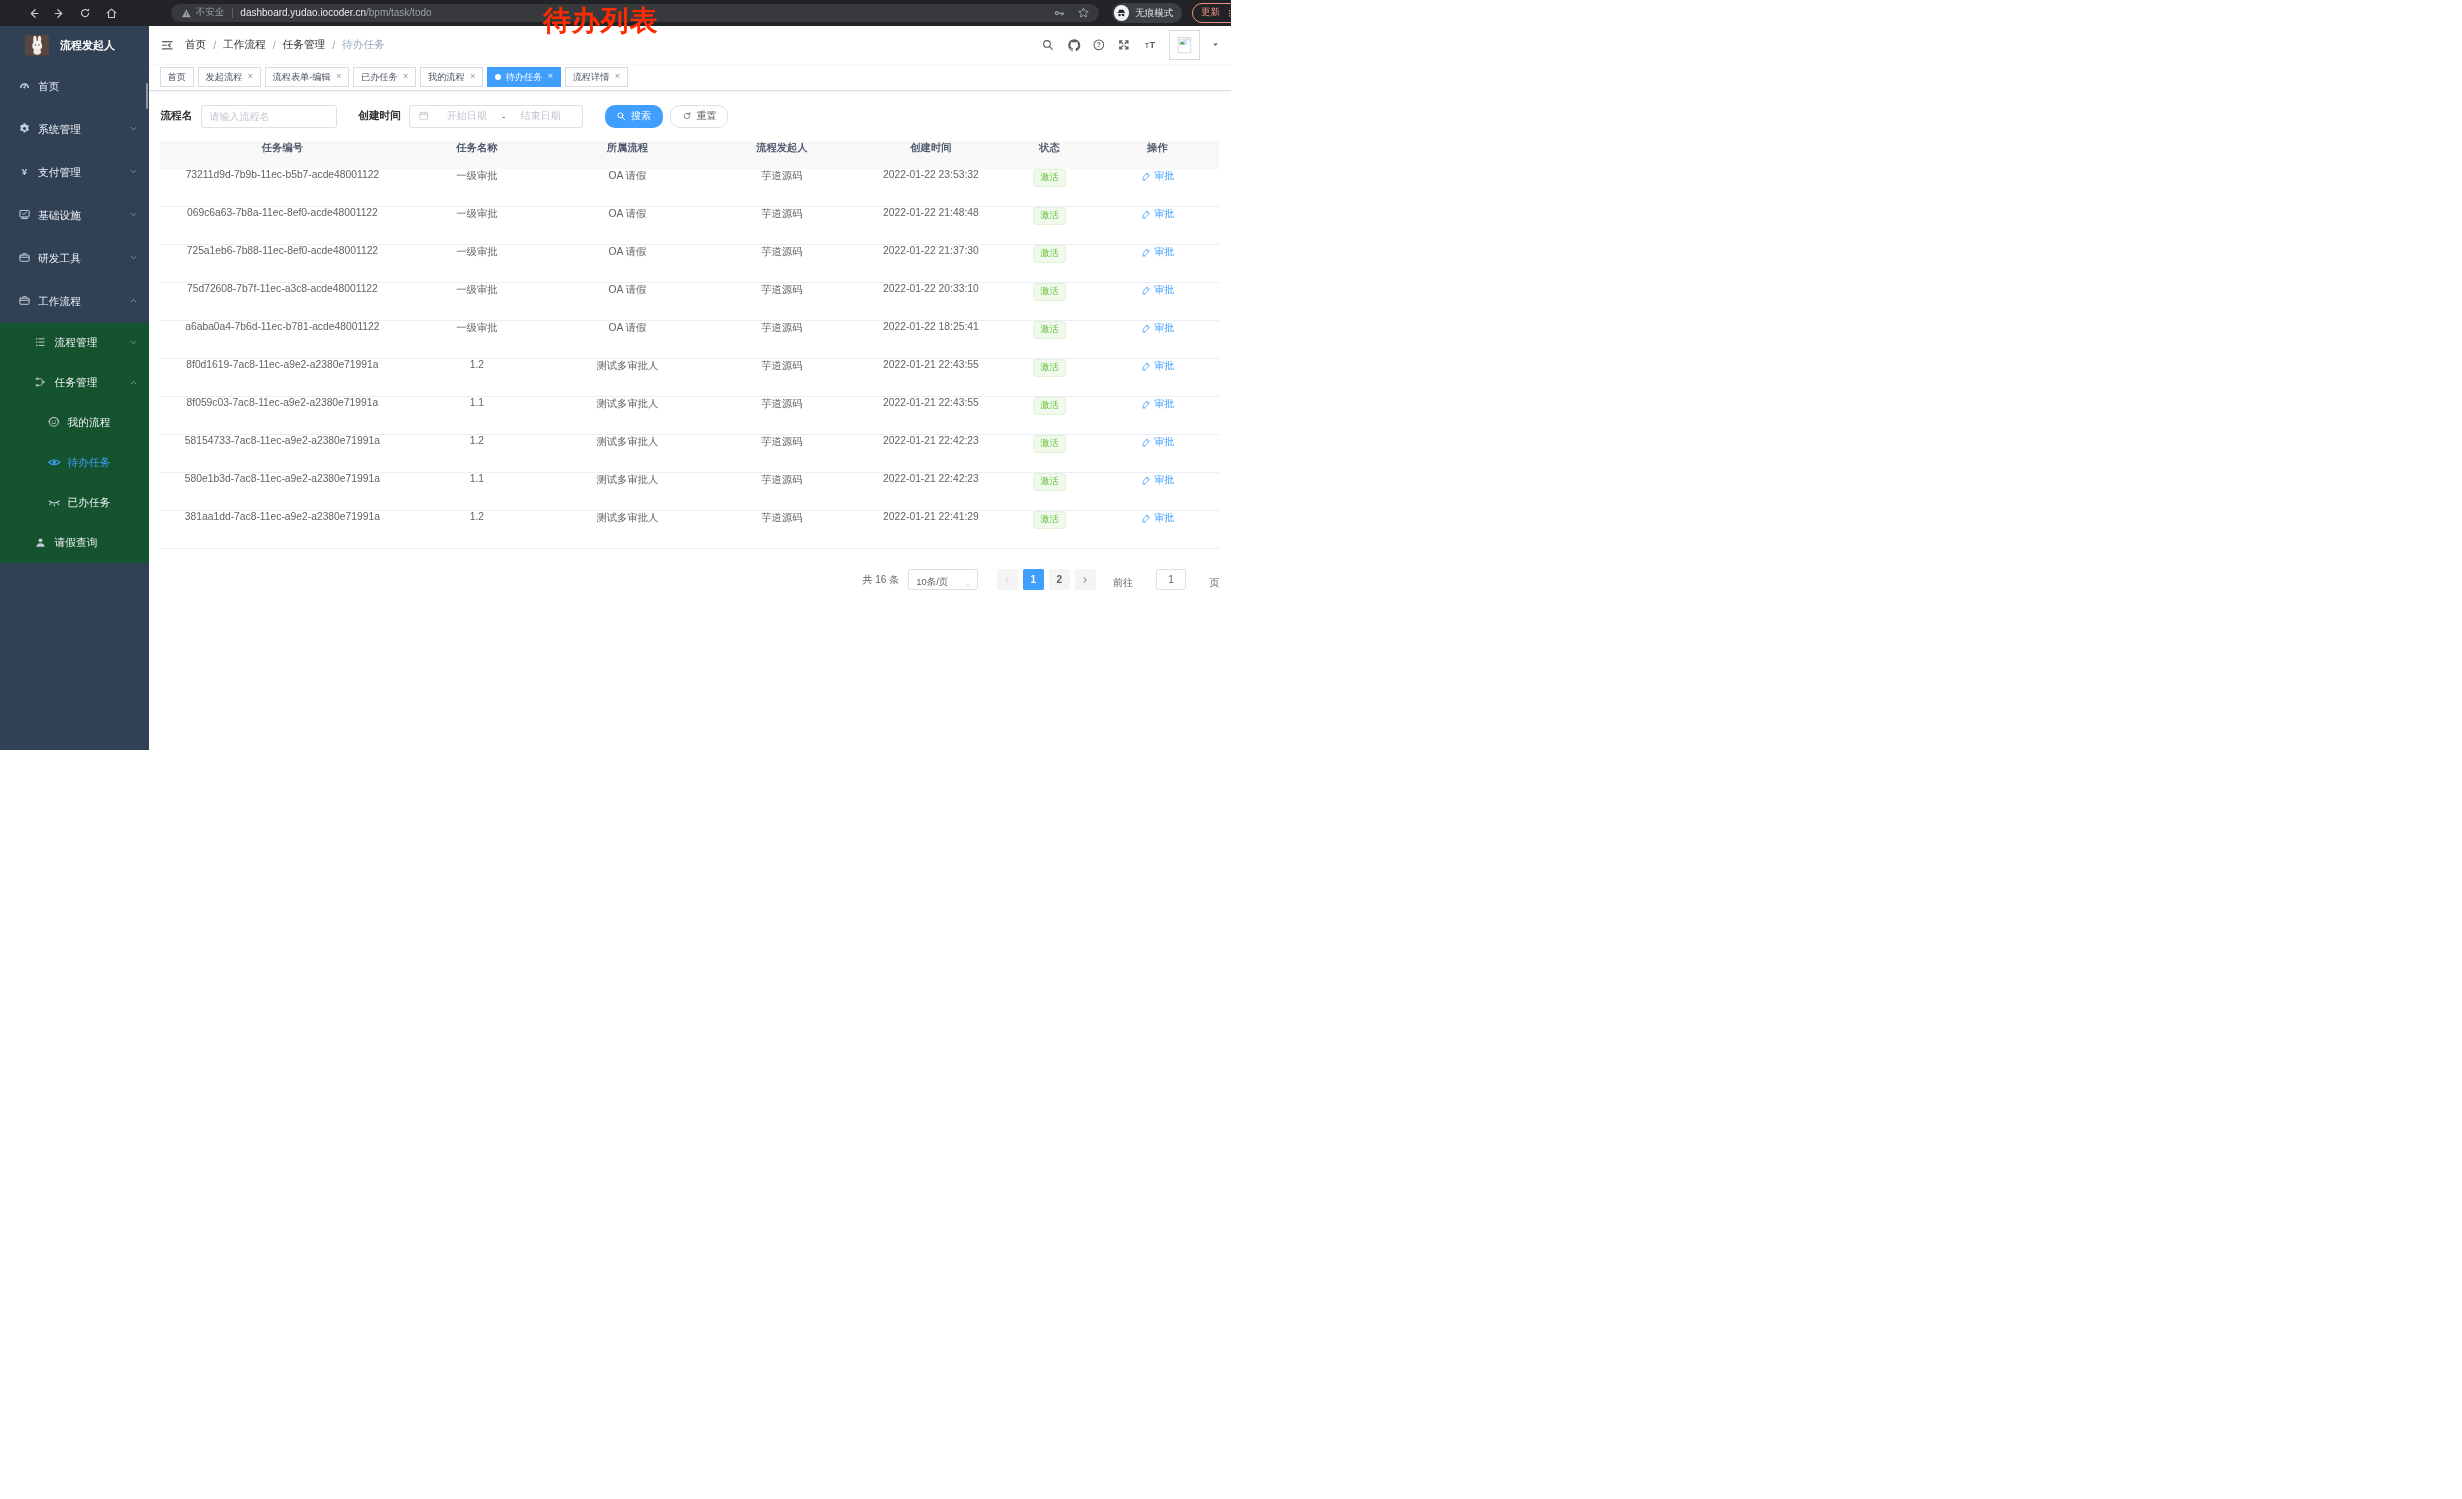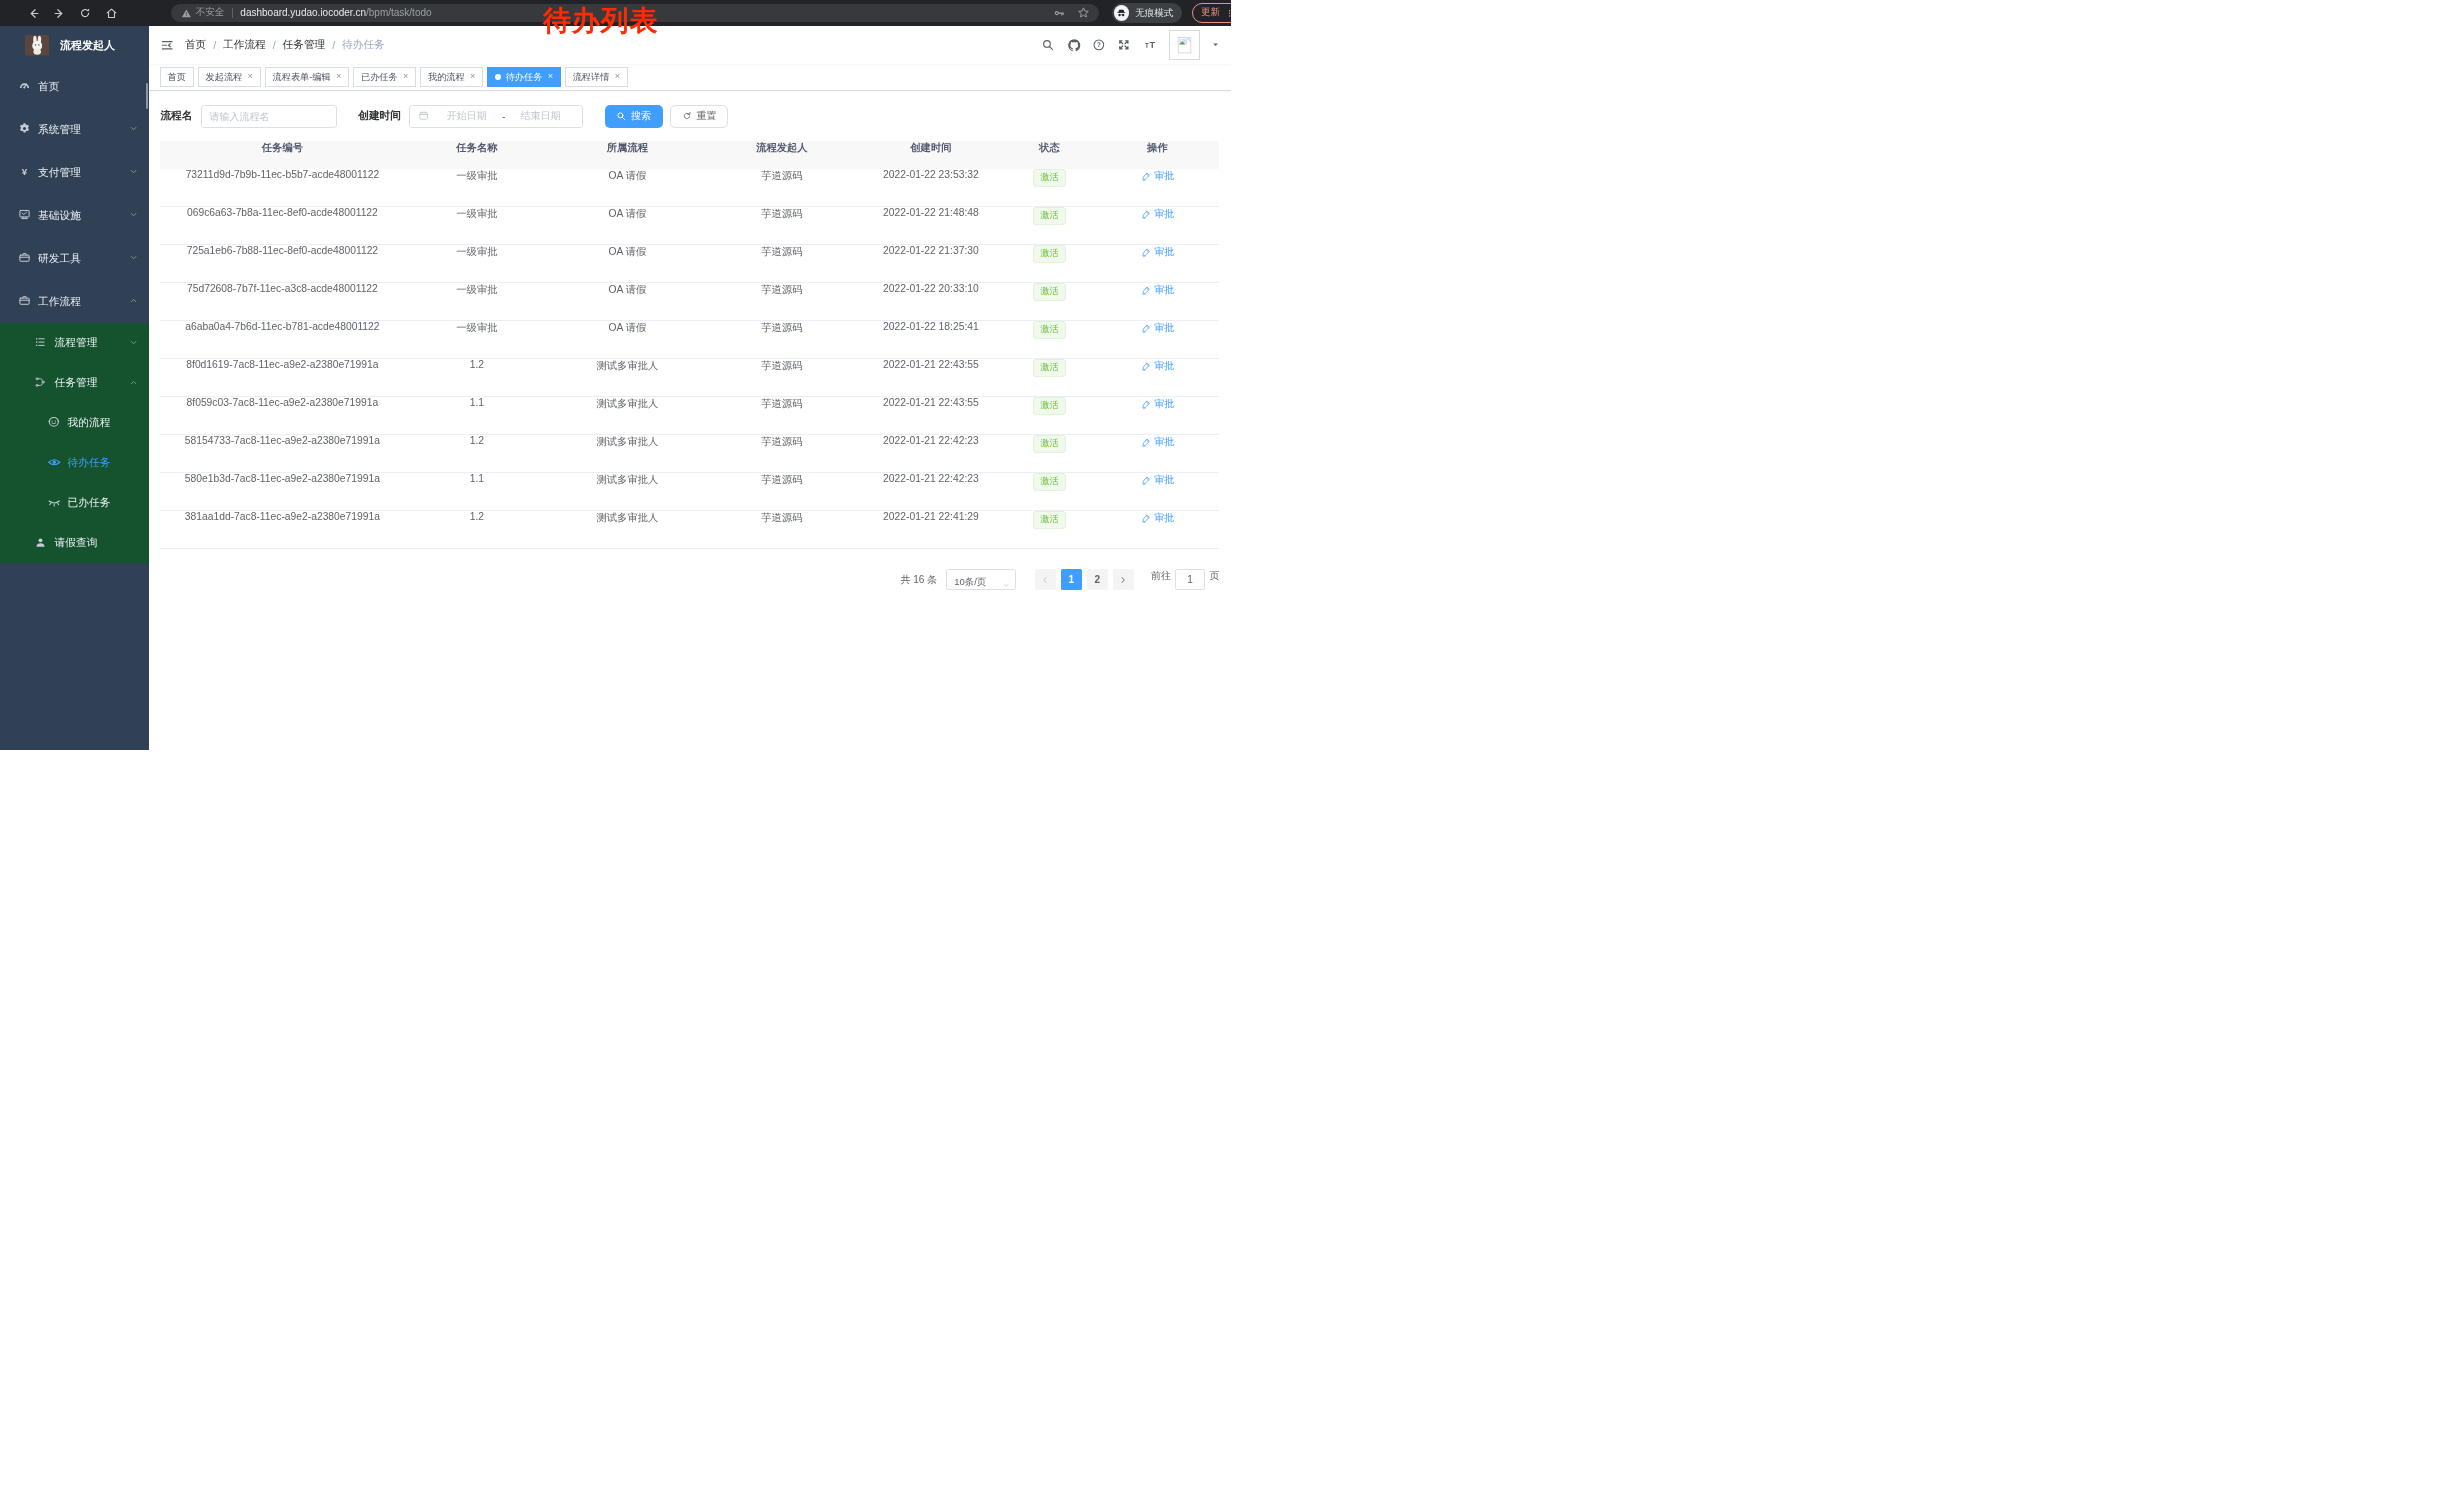--- a/index.html
+++ b/index.html
@@ -65,21 +65,21 @@
   
   .content{flex:1;padding:13.7px 11.4px 0 11.4px;overflow:hidden;}
   .filters{display:flex;align-items:center;margin-bottom:13.7px;}
   .f-label{font-size:10.7px;font-weight:700;color:#303133;margin-right:8.4px;}
   .f-input{width:136px;height:23px;border:0.8px solid #dcdfe6;border-radius:3.1px;box-sizing:border-box;padding:0 7.6px;font-size:10px;color:#606266;font-family:inherit;}
   .f-input::placeholder{color:#bfc4cc;}
   .gap{width:21.4px;}
   .daterange{width:174px;height:23px;border:0.8px solid #dcdfe6;border-radius:3.1px;box-sizing:border-box;display:flex;align-items:center;padding:0 8px;color:#bfc4cc;font-size:10px;}
   .daterange .ph{flex:1;text-align:center;}
   .daterange .dash{color:#606266;padding:0 1.5px;}
-  .btn{height:23px;border-radius:5px;font-size:10px;display:inline-flex;align-items:center;gap:4.6px;padding:0 10.7px;cursor:pointer;border:0.8px solid transparent;box-sizing:border-box;}
+  .btn{height:23px;border-radius:10px;font-size:10px;display:inline-flex;align-items:center;gap:4.6px;padding:0 10.7px;cursor:pointer;border:0.8px solid transparent;box-sizing:border-box;}
   .btn-primary{background:#409eff;color:#fff;margin-left:21.4px;}
   .btn-plain{background:#fff;border-color:#dcdfe6;color:#606266;margin-left:7.6px;}
 
   
   .tbl{width:1059px;font-size:10.3px;color:#606266;}
   .tr{display:flex;align-items:flex-start;}
   .thead{background:#f8f8f9;height:27.5px;font-weight:700;color:#515a6e;}
   .tr>div{text-align:center;box-sizing:border-box;padding:0 4.6px;}
   .c0{width:244px;}.c1{width:145px;}.c2{width:156px;}.c3{width:153px;}.c4{width:145px;}.c5{width:92px;}.c6{width:124px;}
   .row{height:37px;border-bottom:0.8px solid #ebeef5;background:#fff;}
@@ -87,21 +87,21 @@
   .approve{color:#409eff;display:inline-flex;align-items:center;gap:3.1px;cursor:pointer;font-size:10px;}
 
   
   .pager{width:1059px;display:flex;align-items:center;justify-content:flex-end;margin-top:20px;color:#606266;font-size:10px;gap:0;}
   .pg-total{margin-right:9.2px;}
   .pg-select{width:70px;height:21.4px;border:0.8px solid #dcdfe6;border-radius:2.3px;display:flex;align-items:flex-end;justify-content:space-between;padding:0 5.3px 0 6.9px;box-sizing:border-box;color:#606266;font-size:9.5px;margin-right:13.7px;background:#fff;cursor:pointer;}
   .pg-btn{width:21.4px;height:21.4px;border-radius:1.5px;background:#f4f4f5;display:flex;align-items:center;justify-content:center;margin-left:4.6px;cursor:pointer;color:#606266;}
   .pg-btn.disabled{color:#c0c4cc;}
   .pg-page{width:21.4px;height:21.4px;border-radius:1.5px;background:#f4f4f5;display:flex;align-items:center;justify-content:center;margin-left:4.6px;font-weight:700;cursor:pointer;}
   .pg-page.cur{background:#409eff;color:#fff;}
-  .pg-goto{margin-left:17px;display:flex;align-items:flex-start;gap:4px;}
+  .pg-goto{margin-left:17px;display:flex;align-items:flex-end;gap:23px;}
   .pg-input{width:30.5px;height:21.4px;border:0.8px solid #dcdfe6;border-radius:2.3px;text-align:center;font-size:10px;color:#606266;box-sizing:border-box;font-family:inherit;}
 </style>
 </head>
 <body>
 
 <div class="chrome">
   <div class="nav-btn">
       <span class="ico">
         <svg width="13" height="13" viewBox="0 0 24 24">
           <path d="M15 5 L8 12 L15 19" fill="none" stroke="currentColor" stroke-width="2.2" stroke-linecap="round" stroke-linejoin="round"></path>

